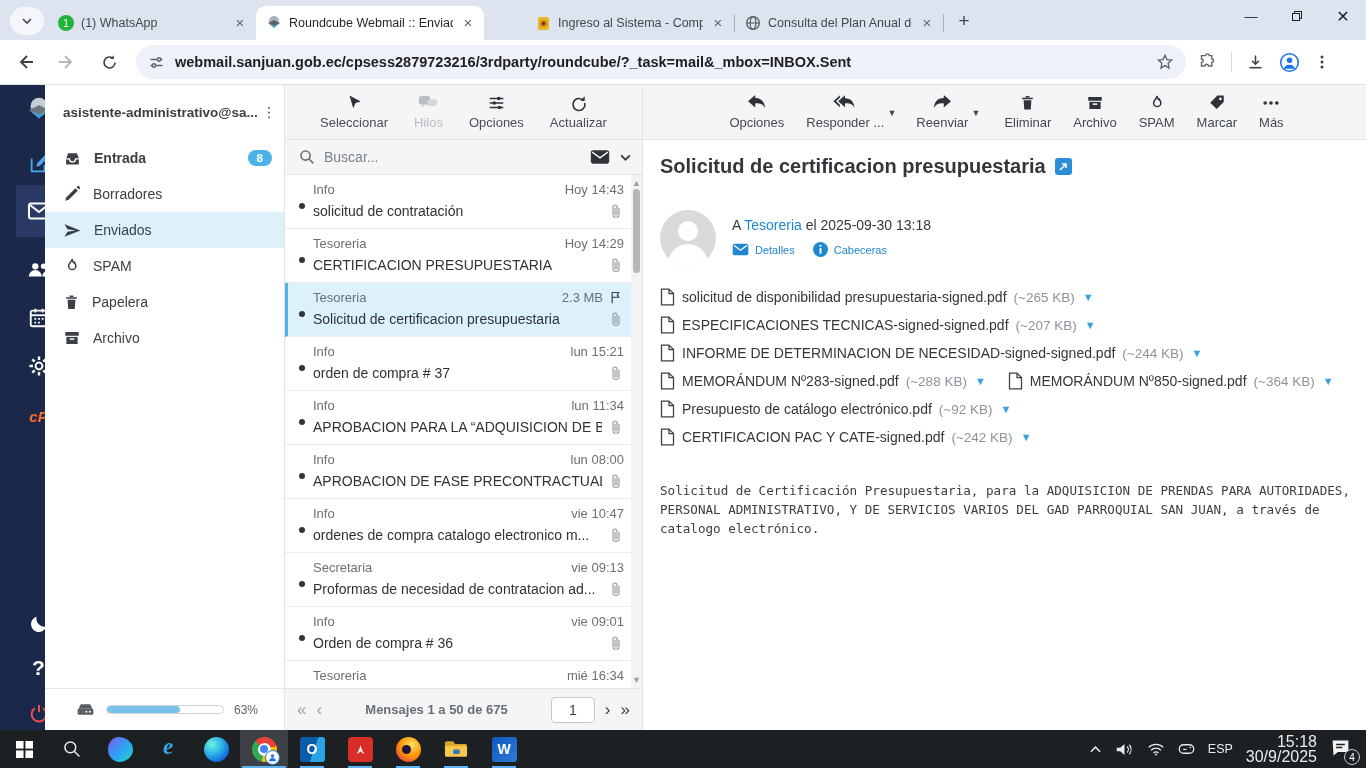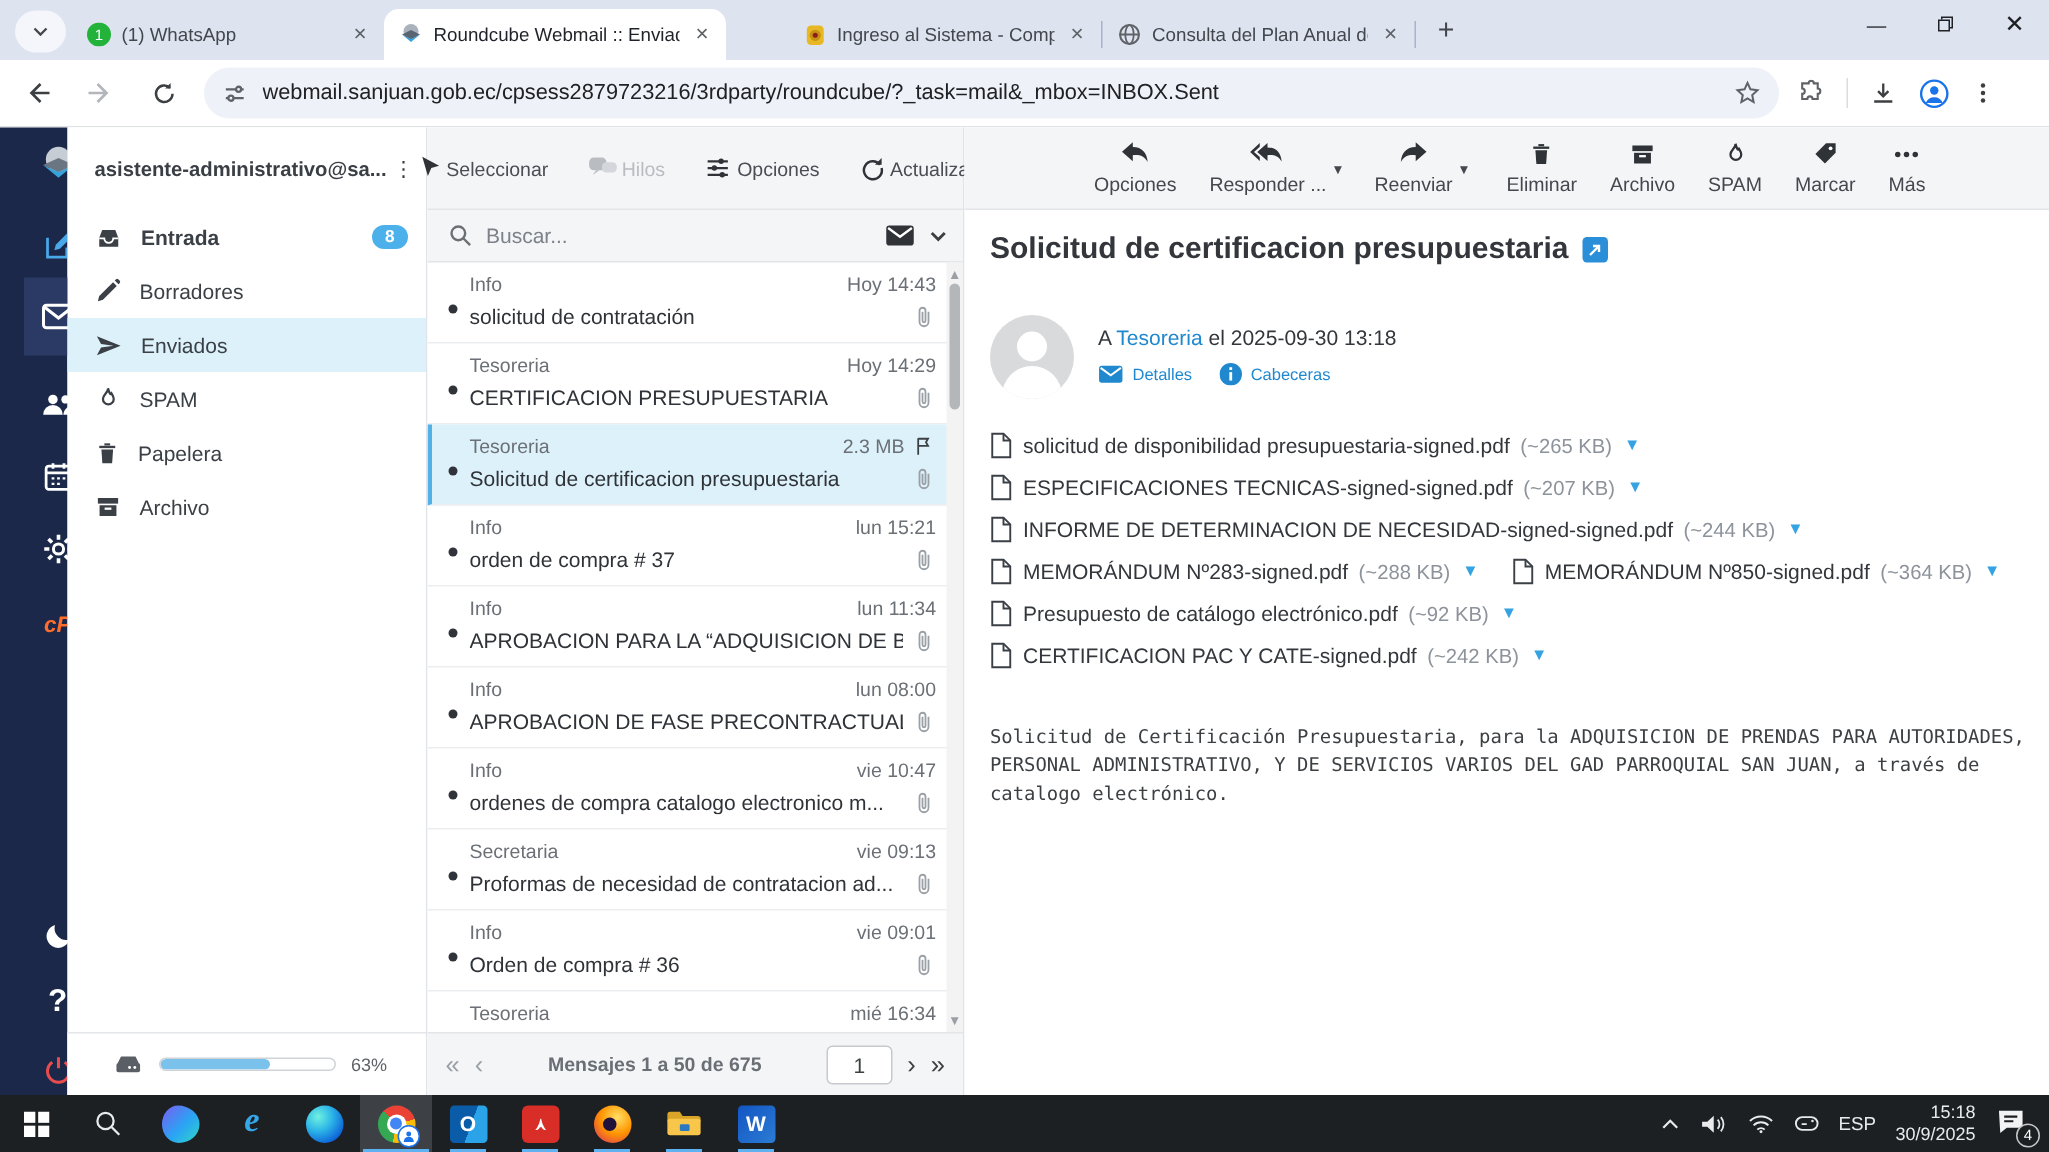--- a/index.html
+++ b/index.html
@@ -19,21 +19,21 @@
   .newtab { width:28px; height:28px; margin:0 0 5px 6px; font-size:19px; color:#43474d; display:flex; align-items:center; justify-content:center; }
   .wincontrols { position:absolute; right:0; top:0; height:32px; display:flex; }
   .winbtn { width:46px; height:32px; display:flex; align-items:center; justify-content:center; color:#202124; font-size:13px; }
   .restore-glyph { position:relative; width:10px; height:10px; }
   .restore-glyph span { position:absolute; width:8px; height:8px; border:1px solid #202124; background:transparent; }
   .restore-glyph .b { left:0; bottom:0; background:#dee3f0; }
   .restore-glyph .f { right:0; top:0; }
 
   .btoolbar { position:absolute; left:0; top:40px; width:1366px; height:45px; background:#fff; border-bottom:1px solid #dfe1e5; display:flex; align-items:center; }
   .navbtn { width:34px; height:34px; display:flex; align-items:center; justify-content:center; margin-left:8px; border-radius:17px; }
-  .omnibox { height:34px; flex:1; max-width:1050px; margin-left:10px; background:#eef1f8; border-radius:17px; display:flex; align-items:center; padding:0 12px; gap:10px; }
+  .omnibox { height:34px; flex:1; max-width:1050px; margin-left:10px; background:#eef1f8; border-radius:17px; display:flex; align-items:center; padding:0 12px; gap:10px;font-weight:bold; }
   .omni-url { flex:1; font-size:14.5px; color:#202124; white-space:nowrap; overflow:hidden; }
   .toolbar-right { display:flex; align-items:center; gap:14px; padding:0 14px 0 12px; }
   .tb-sep { width:1px; height:20px; background:#dadce0; }
 
   
   .app { position:absolute; left:0; top:85px; width:1366px; height:645px; display:flex; background:#fff; }
 
   
   .rail { width:45px; height:645px; background:#1b2849; position:relative; flex:none; }
   .rail-item { position:absolute; left:16px; width:45px; height:42px; display:flex; align-items:center; justify-content:center; }
@@ -51,21 +51,21 @@
   .f-label { flex:1; }
   .badge { background:#4cb1ea; color:#fff; font-size:11.5px; font-weight:bold; border-radius:9px; padding:2px 9px; }
   .quota { position:absolute; bottom:0; left:0; width:239px; height:42px; border-top:1px solid #e4e6e9; display:flex; align-items:center; gap:10px; padding:0 12px 0 30px; background:#fff; }
   .quota-bar { width:118px; height:9px; border:1px solid #cfd3d8; border-radius:5px; background:#fff; overflow:hidden; }
   .quota-fill { height:100%; background:#7ac1ec; border-radius:5px; }
   .quota-text { font-size:12px; color:#5f6368; }
 
   
   .mlist { width:358px; height:645px; border-right:1px solid #e0e3e7; position:relative; flex:none; background:#fff; }
   .ltoolbar { height:55px; background:#f4f5f7; border-bottom:1px solid #e3e5e8; display:flex; align-items:center; justify-content:center; gap:26px; }
-  .tbtn { display:flex; flex-direction:row; align-items:center; gap:3px; font-size:13px; color:#4a4e54; }
+  .tbtn { display:flex; flex-direction:column; align-items:center; gap:3px; font-size:13px; color:#4a4e54; }
   .tbtn.disabled { color:#b9bcc0; }
   .searchrow { height:35px; background:#f4f5f7; border-bottom:1px solid #e3e5e8; display:flex; align-items:center; padding:0 10px 0 14px; gap:9px; }
   .searchrow input { flex:1; border:none; outline:none; background:transparent; font-size:14px; color:#3b4046; font-family:"Liberation Sans",sans-serif; }
   .searchrow input::placeholder { color:#7d828a; }
   .rows { position:absolute; top:90px; left:0; width:347px; height:513px; overflow:hidden; }
   .mrow { height:54px; border-bottom:1px solid #ebedef; padding:7px 8px 0 14px; position:relative; }
   .mrow.selected { background:#ddf1fb; border-left:3px solid #52b2e8; padding-left:11px; }
   .mrow .l1 { display:flex; align-items:center; font-size:13px; color:#6b7076; gap:6px; }
   .mrow .l1 .m-from { flex:1; padding-left:14px; }
   .mrow .l2 { display:flex; align-items:flex-start; margin-top:6px; gap:6px; }
@@ -121,21 +121,21 @@
   .edge-ico { background:radial-gradient(circle at 32% 30%,#6ff2e0,#2bb3e8 40%,#0b5cd5 80%); }
   .copilot-ico { border-radius:42% 58% 55% 45%/50%; background:linear-gradient(135deg,#7a5cf0,#2aa4f4 55%,#30d6c6); width:25px; height:25px; }
   .ff-ico { background:radial-gradient(circle at 62% 32%,#ffe066,#ff9500 48%,#e8523e 80%); position:relative; }
   .ff-ico::after { content:""; position:absolute; left:6px; top:8px; width:9px; height:9px; border-radius:50%; background:#20123a; }
   .outlook-ico { width:25px; height:25px; border-radius:3px; background:linear-gradient(110deg,#0b5ca8 55%,#2aa3e8 55%); color:#fff; font-weight:bold; font-size:14px; display:flex; align-items:center; justify-content:center; }
   .acrobat-ico { width:25px; height:25px; border-radius:4px; background:#d92d27; display:flex; align-items:center; justify-content:center; }
   .word-ico { width:25px; height:25px; border-radius:3px; background:linear-gradient(135deg,#1255c4,#2b7cd3); color:#fff; font-weight:bold; font-size:14px; display:flex; align-items:center; justify-content:center; }
   .ie-ico { color:#35a6e8; font-size:23px; font-weight:bold; font-style:italic; font-family:"Liberation Serif",serif; position:relative; top:-2px; }
   .tray { margin-left:auto; display:flex; align-items:center; gap:13px; padding-right:10px; color:#e8eaec; }
   .tray-lang { font-size:12.5px; }
-  .tray-clock { text-align:right; font-size:12px; line-height:15px; }
+  .tray-clock { text-align:right; font-size:16px; line-height:15px; }
   .notif-wrap { position:relative; width:26px; height:24px; }
   .notif-badge { position:absolute; right:-4px; bottom:-4px; width:16px; height:16px; border-radius:50%; background:#1d2023; border:1px solid #c8c8c8; color:#fff; font-size:10px; display:flex; align-items:center; justify-content:center; }
 
   svg { display:block; }
 </style>
 </head>
 <body>
 
 <div id="screen">
 

